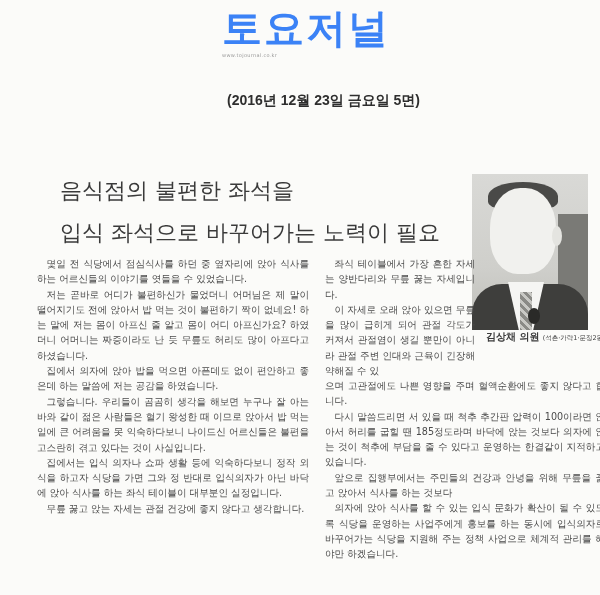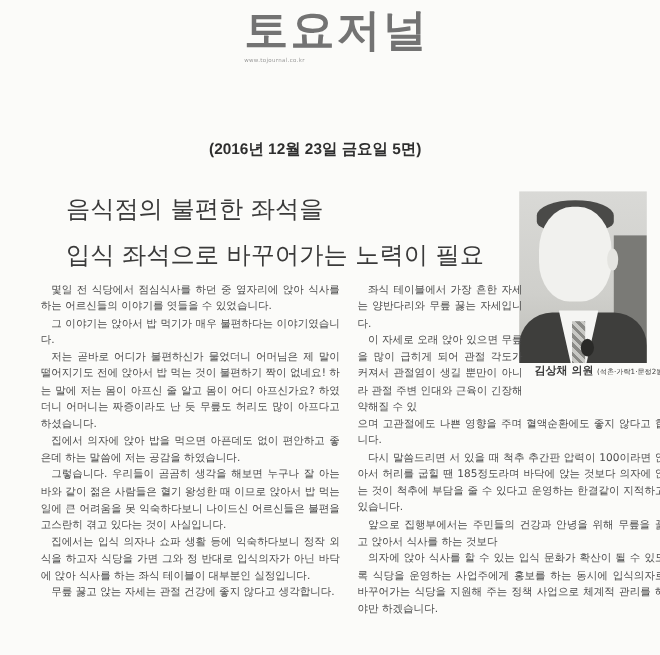--- a/index.html
+++ b/index.html
@@ -7,31 +7,31 @@
     width: 600px; height: 595px; overflow: hidden;
     background: #fbfbf9;
     font-family: "DejaVu Sans", sans-serif;
     color: #3a3a3a;
     position: relative;
   }
   .masthead {
     position: absolute; left: 222px; top: 6px;
     font-family: "DejaVu Sans", sans-serif;
     font-weight: bold; font-size: 40px; letter-spacing: 2px;
-    color: #737373; line-height: 44px;
+    color: #3b82f6; line-height: 44px;
   }
   .masthead-url {
     position: absolute; left: 222px; top: 52px;
     font-size: 5px; color: #9a9a9a; letter-spacing: 0.3px;
   }
   .dateline {
     position: absolute; left: 190px; top: 92px; width: 230px;
-    text-align: left;
+    text-align: right;
     font-family: "Liberation Sans", sans-serif;
-    font-weight: bold; font-size: 14px; color: #2e2e2e; margin-top: 35px;
+    font-weight: bold; font-size: 14px; color: #2e2e2e;
   }
   .headline {
     position: absolute; left: 60px; top: 170px;
     font-family: "DejaVu Sans", sans-serif;
     font-size: 22px; color: #3a3a3a; line-height: 42px;
   }
   .photo {
     position: absolute; left: 472px; top: 174px;
     width: 116px; height: 156px;
     background: linear-gradient(180deg, #d9d9d6 0%, #cfcfcb 60%, #bdbdb8 100%);
@@ -86,21 +86,20 @@
   <div class="ear"></div>
   <div class="mic"></div>
 </div>
 <div class="caption">
   <span class="name">김상채 의원</span>
   <span class="district">(석촌·가락1·문정2동)</span>
 </div>
 
 <div class="col col-left">
   <p>몇일 전 식당에서 점심식사를 하던 중 옆자리에 앉아 식사를 하는 어르신들의 이야기를 엿들을 수 있었습니다.</p>
-  <p>그 이야기는 앉아서 밥 먹기가 매우 불편하다는 이야기였습니다.</p>
   <p>저는 곧바로 어디가 불편하신가 물었더니 어머님은 제 말이 떨어지기도 전에 앉아서 밥 먹는 것이 불편하기 짝이 없네요! 하는 말에 저는 몸이 아프신 줄 알고 몸이 어디 아프신가요? 하였더니 어머니는 짜증이라도 난 듯 무릎도 허리도 많이 아프다고 하셨습니다.</p>
   <p>집에서 의자에 앉아 밥을 먹으면 아픈데도 없이 편안하고 좋은데 하는 말씀에 저는 공감을 하였습니다.</p>
   <p>그렇습니다. 우리들이 곰곰히 생각을 해보면 누구나 잘 아는 바와 같이 젊은 사람들은 혈기 왕성한 때 이므로 앉아서 밥 먹는 일에 큰 어려움을 못 익숙하다보니 나이드신 어르신들은 불편을 고스란히 겪고 있다는 것이 사실입니다.</p>
   <p>집에서는 입식 의자나 쇼파 생활 등에 익숙하다보니 정작 외식을 하고자 식당을 가면 그와 정 반대로 입식의자가 아닌 바닥에 앉아 식사를 하는 좌식 테이블이 대부분인 실정입니다.</p>
   <p>무릎 꿇고 앉는 자세는 관절 건강에 좋지 않다고 생각합니다.</p>
 </div>
 
 <div class="col col-right-narrow">
   <p>좌식 테이블에서 가장 흔한 자세는 양반다리와 무릎 꿇는 자세입니다.</p>
   <p>이 자세로 오래 앉아 있으면 무릎을 많이 급히게 되어 관절 각도가 커져서 관절염이 생길 뿐만이 아니라 관절 주변 인대와 근육이 긴장해 약해질 수 있</p>

